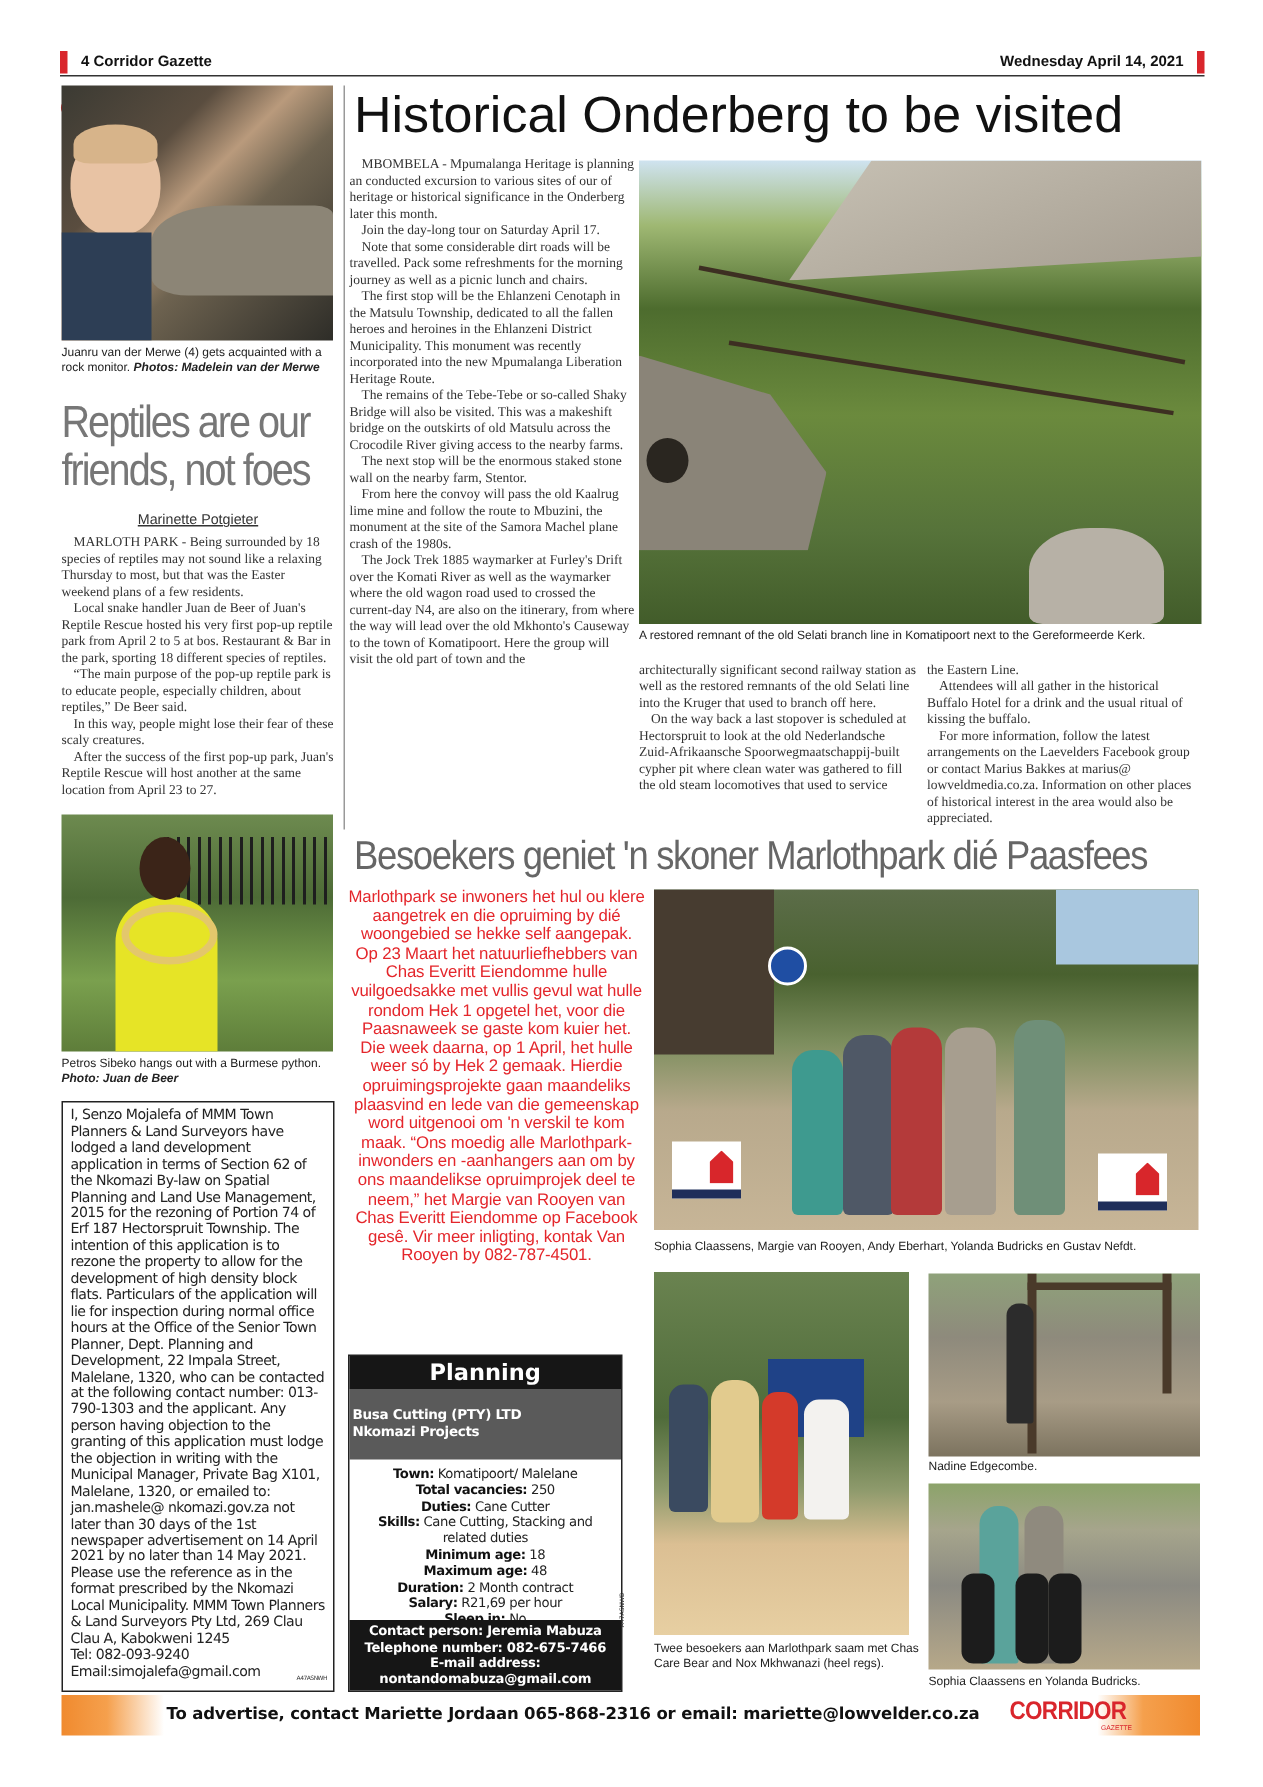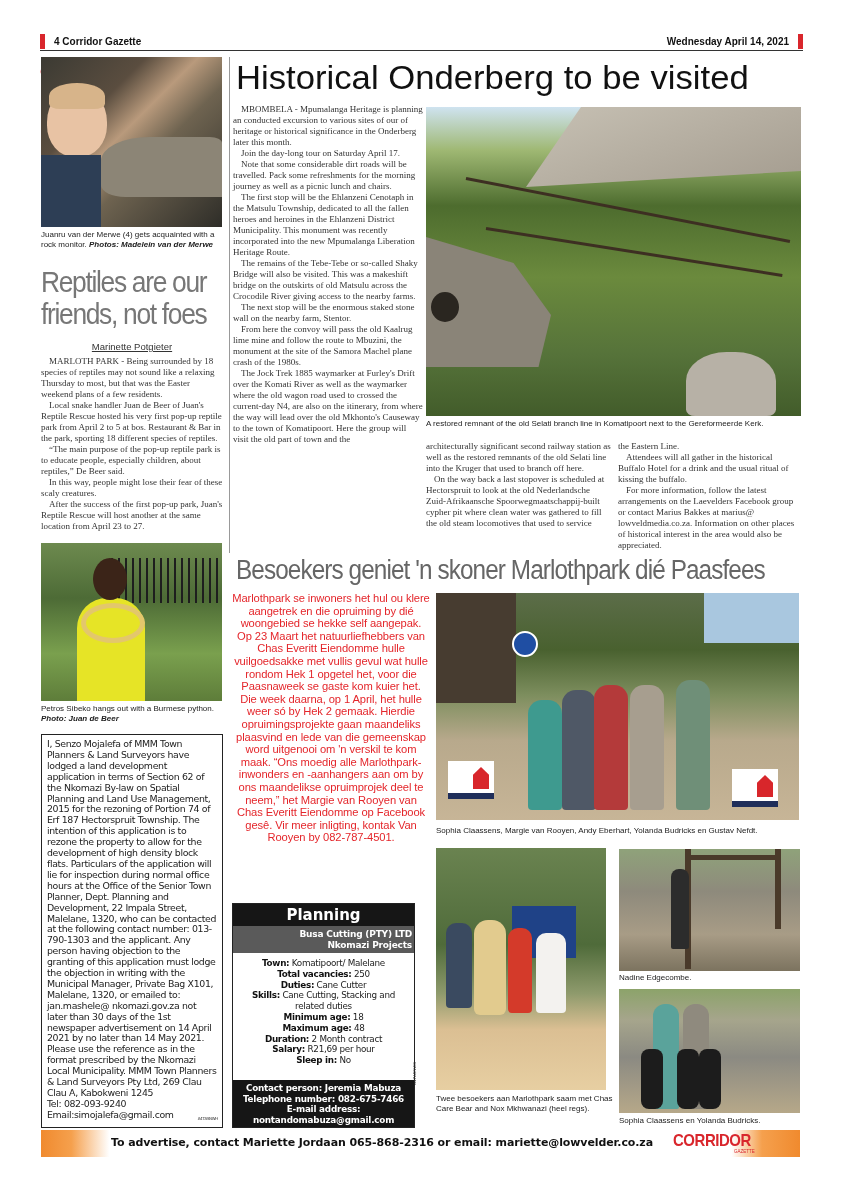--- a/index.html
+++ b/index.html
@@ -85,21 +85,21 @@
 
   .bags-photo { left: 619px; top: 989px; width: 181px; height: 124px;
     background: linear-gradient(180deg, #8ca36a 0%, #a6a58c 25%, #8b8a82 55%, #b6a889 100%); }
   .bags-photo .w1 { position: absolute; left: 34px; top: 15px; width: 26px; height: 105px; background: #5aa39b; border-radius: 12px 12px 2px 2px; }
   .bags-photo .w2 { position: absolute; left: 64px; top: 15px; width: 26px; height: 105px; background: #8f8a7e; border-radius: 12px 12px 2px 2px; }
   .bags-photo .bag { position: absolute; top: 60px; width: 22px; height: 60px; background: #1c1c1c; border-radius: 8px; }
 
   
   .vacancies { position: absolute; left: 232px; top: 903px; width: 183px; height: 225px; border: 1.5px solid #222; font-family: "DejaVu Sans", sans-serif; }
   .vac-head { background: #161616; color: #fff; text-align: center; font: bold 15px/22px "DejaVu Sans", sans-serif; height: 22px; }
-  .vac-company { background: #5a5a5a; color: #fff; text-align: right; font: bold 9px/10.5px "DejaVu Sans", sans-serif; padding: 3px 2px; letter-spacing: -0.2px; }
+  .vac-company { background: #5a5a5a; color: #fff; text-align: left; font: bold 9px/10.5px "DejaVu Sans", sans-serif; padding: 13px 2px; letter-spacing: -0.2px; }
   .vac-body { text-align: center; font: 8.8px/10.8px "DejaVu Sans", sans-serif; padding: 5px 4px 4px; color: #222; letter-spacing: -0.3px; }
   .vac-body b { font-weight: bold; color: #111; }
   .vac-contact { position: absolute; left: 0; right: 0; bottom: 0; height: 47px; background: #161616; color: #fff; text-align: center; font: bold 8.8px/10.6px "DejaVu Sans", sans-serif; padding-top: 3px; letter-spacing: -0.2px; }
   .vac-ref { position: absolute; right: 2px; top: 158px; font-size: 4px; color: #333; transform: rotate(-90deg); transform-origin: right top; }
 
   
   .footer { position: absolute; left: 41px; top: 1130px; width: 759px; height: 27px; background: linear-gradient(90deg, #f08a2e 0%, #f5a04d 4%, #ffffff 9%, #ffffff 91%, #f5a04d 95%, #f08a2e 100%); }
   .footer-text { position: absolute; left: 70px; top: 6px; font: bold 11px "DejaVu Sans", sans-serif; color: #111; letter-spacing: -0.1px; white-space: nowrap; }
   .footer-logo { position: absolute; left: 632px; top: 1px; font: bold 17px "Liberation Sans", sans-serif; color: #d9262c; letter-spacing: -0.5px; transform: scaleX(0.88); transform-origin: left top; }
   .footer-logo-sub { position: absolute; left: 693px; top: 19px; font: 4.5px "Liberation Sans", sans-serif; color: #d9262c; }

